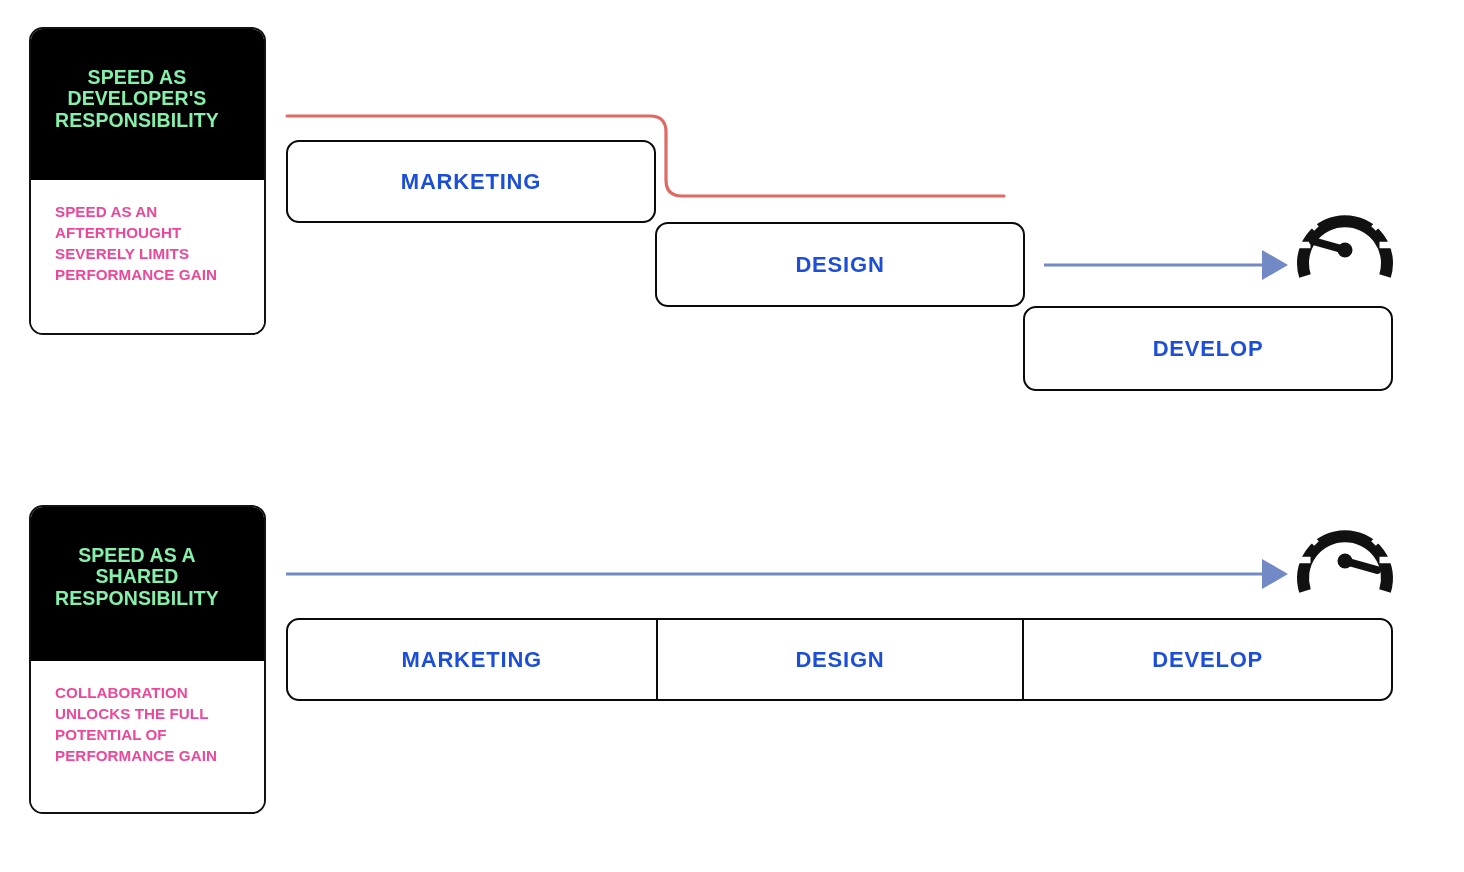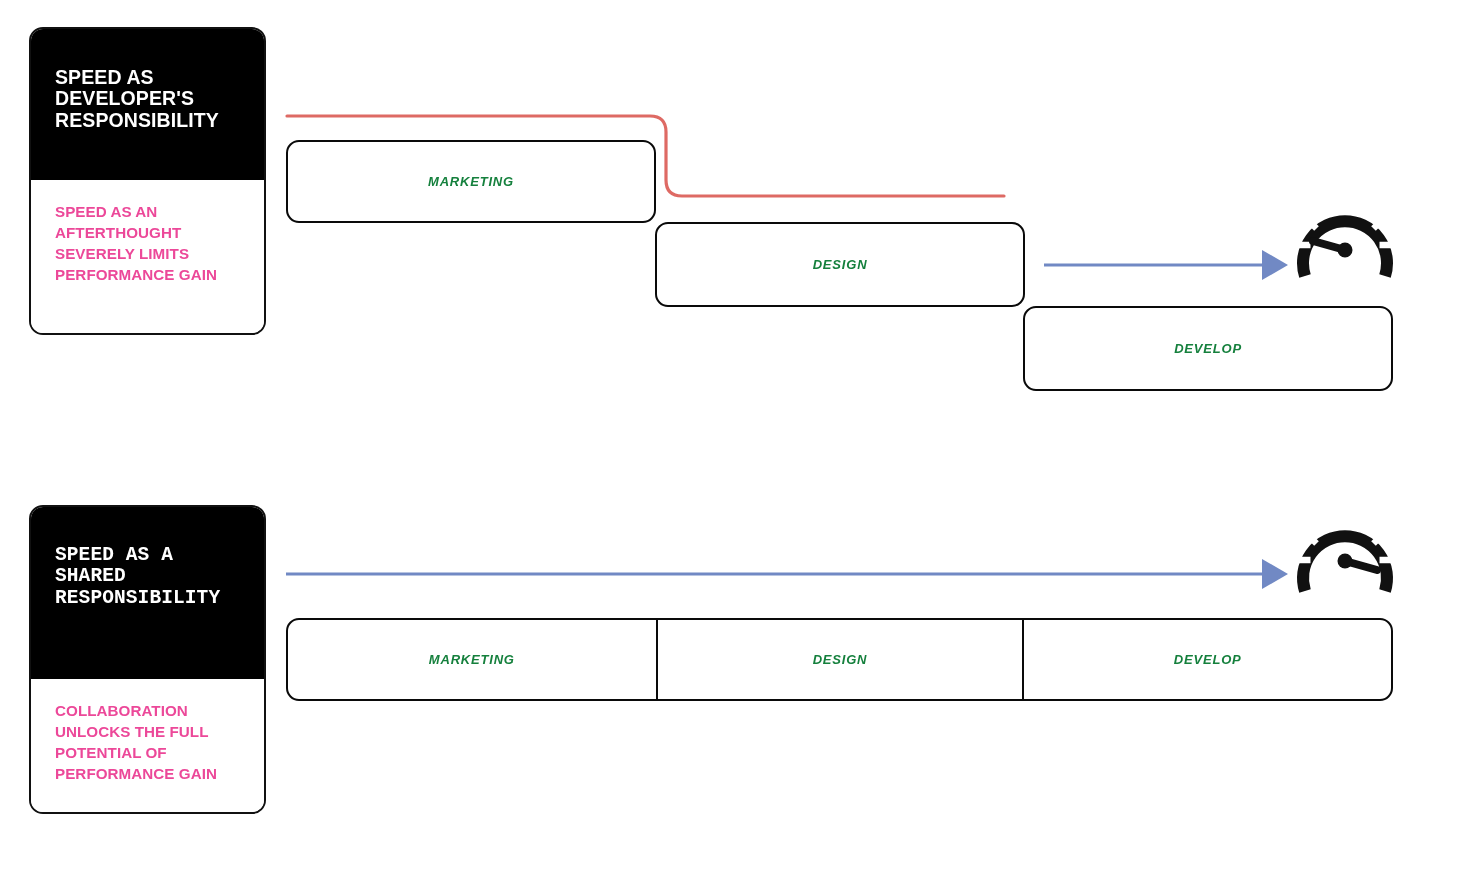--- a/index.html
+++ b/index.html
@@ -27,24 +27,25 @@
     position: absolute;
     width: 237px;
     box-sizing: border-box;
     border: 2px solid #111111;
     border-radius: 14px;
     background: #ffffff;
     overflow: hidden;
   }
   .card-header {
     background: #000000;
-    color: #ffffff;
+    color: #86efac;
     box-sizing: border-box;
     display: flex;
     align-items: flex-start;
+    text-align: center;
   }
   .card-header-text {
     font-size: 19.5px;
     font-weight: bold;
     line-height: 1.10;
     letter-spacing: 0.1px;
     padding: 38px 22px 0 24px;
     white-space: pre-line;
   }
   .card-body {
@@ -61,41 +62,40 @@
     letter-spacing: 0.05px;
     padding: 22px 14px 0 24px;
     white-space: pre-line;
   }
 
   #card-top    { left: 29px;  top: 27px;  height: 308px; }
   #card-top .card-header { height: 151px; }
   #card-top .card-body   { height: 153px; }
 
   #card-bottom { left: 29px;  top: 505px; height: 309px; }
-  #card-bottom .card-header { height: 172px; font-family: Liberation Mono, monospace; }
+  #card-bottom .card-header { height: 154px; }
   #card-bottom .card-body   { height: 151px; }
 
   
   .stage-box {
     position: absolute;
     box-sizing: border-box;
     border: 2.5px solid #0a0a0a;
     border-radius: 13px;
     background: #ffffff;
     display: flex;
     align-items: center;
     justify-content: center;
   }
   .stage-label {
-    font-size: 13px;
+    font-size: 22px;
     font-weight: bold;
     letter-spacing: 0.8px;
-    color: #15803d;
+    color: #1d4ed8;
     white-space: nowrap;
-    font-style: italic;
   }
 
   #stage-marketing-staggered { left: 286px;  top: 140px; width: 370px; height: 83px; z-index: 4; }
   #stage-design-staggered    { left: 655px;  top: 222px; width: 370px; height: 85px; z-index: 3; }
   #stage-develop-staggered   { left: 1023px; top: 306px; width: 370px; height: 85px; z-index: 2; }
 
   
   #combined-bar {
     position: absolute;
     left: 286px;

